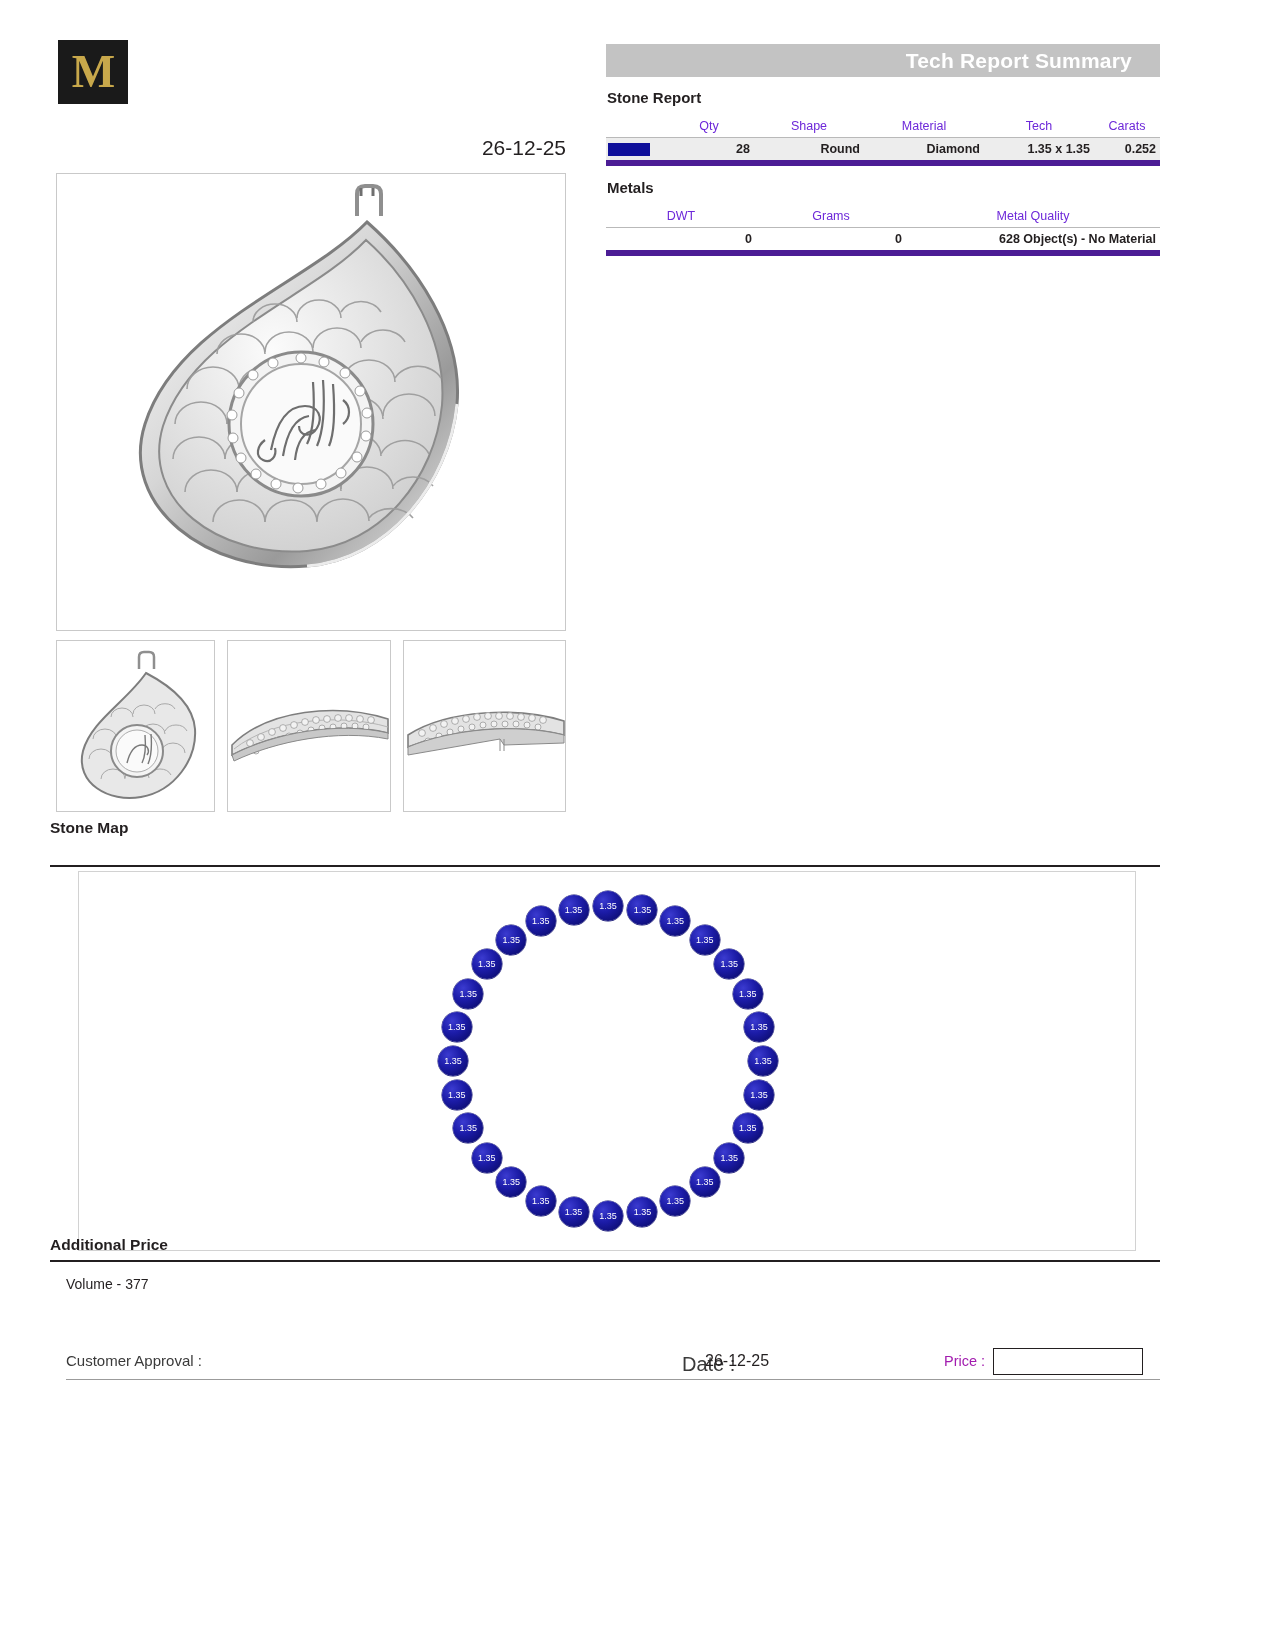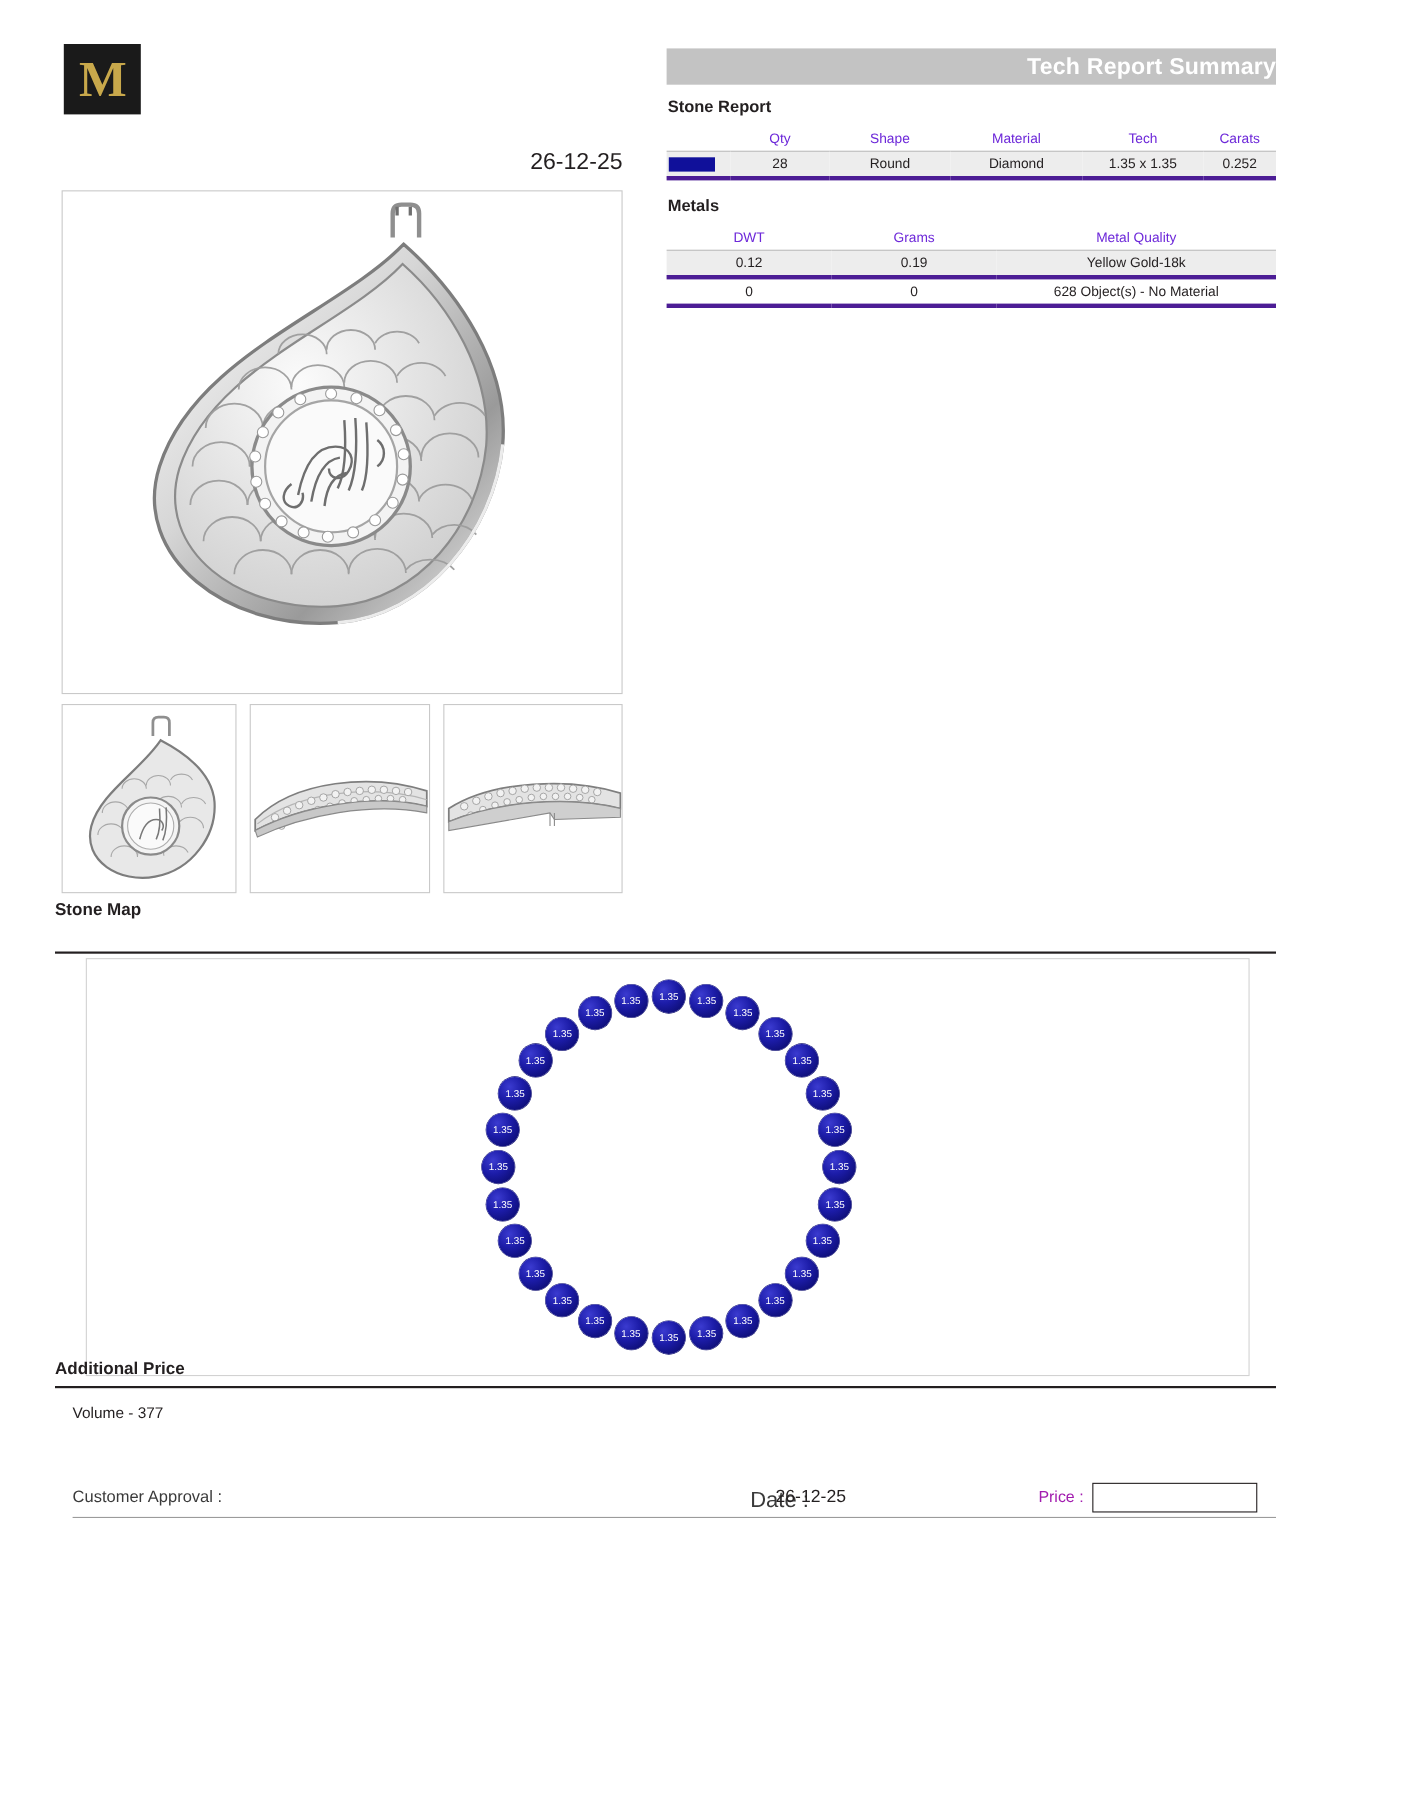--- a/index.html
+++ b/index.html
@@ -71,21 +71,21 @@
     position: absolute;
     left: 606px; top: 44px;
     width: 554px; height: 33px;
     background: #c3c3c3;
     display: flex; align-items: center; justify-content: flex-end;
   }
   .trs-bar .title {
     font-size: 21px;
     font-weight: bold;
     color: #ffffff;
-    padding-right: 0;
+    padding-right: 28px;
     letter-spacing: 0.2px;
   }
 
   .sec-head {
     position: absolute;
     font-size: 15px;
     font-weight: bold;
     color: #231f20;
   }
   .sec-head.stone { left: 607px; top: 89px; }
@@ -101,22 +101,23 @@
   table.rep th {
     font-weight: normal;
     color: #6d28d9;
     padding: 3px 4px 4px;
     text-align: center;
     border-bottom: 1px solid #b9b9b9;
     font-size: 12.5px;
   }
   table.rep td {
     padding: 4px 4px;
-    text-align: center;
-    border-bottom: 4px solid #4c1d95;
+    text-align: right;
+    border-bottom: 6px solid #4c1d95;
+    font-weight: bold;
   }
   table.rep tr.alt td { background: #ededed; }
   table#stone-table { left: 606px; top: 116px; }
   table#metals-table { left: 606px; top: 206px; }
   .swatch-cell { width: 58px; padding: 0 !important; }
   .swatch {
     display: block;
     width: 42px; height: 13px;
     background: #10109a;
     margin: 2px auto 2px 2px;
@@ -461,25 +462,20 @@
 <div class="sec-head metals">Metals</div>
 <table class="rep" id="metals-table">
   <thead>
     <tr>
       <th style="width:150px">DWT</th>
       <th style="width:150px">Grams</th>
       <th>Metal Quality</th>
     </tr>
   </thead>
   <tbody>
-    <tr class="alt">
-      <td>0.12</td>
-      <td>0.19</td>
-      <td>Yellow Gold-18k</td>
-    </tr>
     <tr>
       <td>0</td>
       <td>0</td>
       <td>628 Object(s) - No Material</td>
     </tr>
   </tbody>
 </table>
 
 <div class="stonemap-head">Stone Map</div>
 <div class="rule r1"></div>

